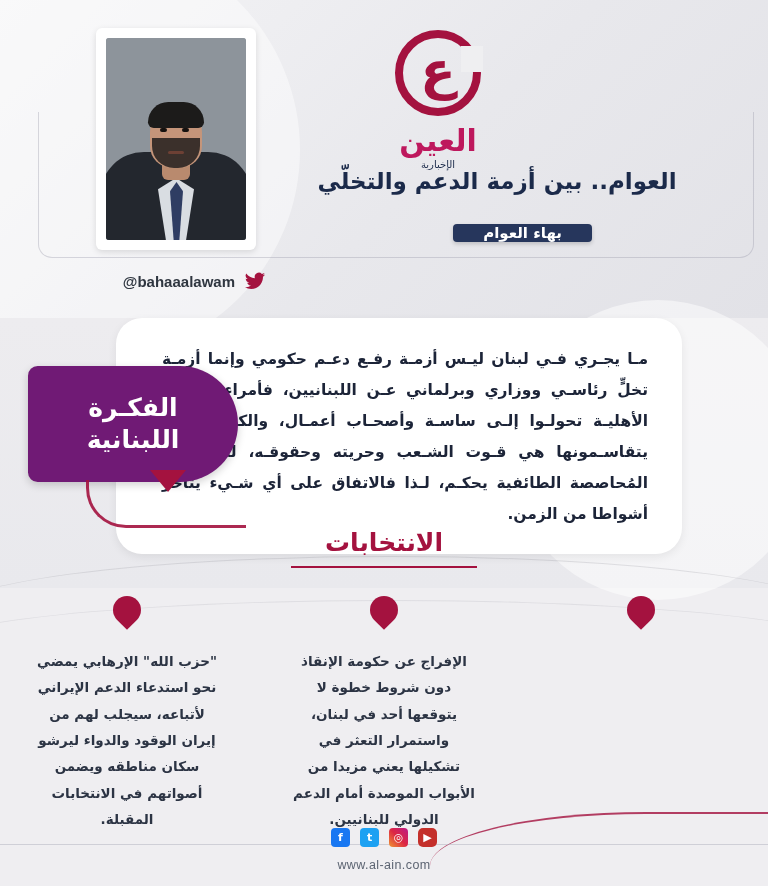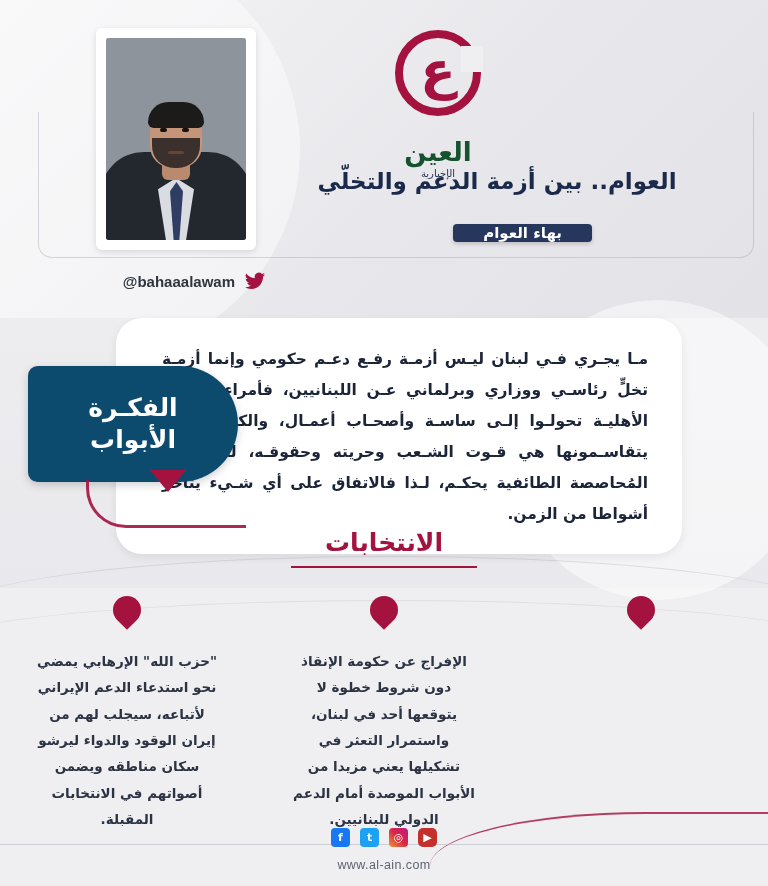--- a/index.html
+++ b/index.html
@@ -116,21 +116,21 @@
   }
   .logo-mark:before {
     content:""; position:absolute; right:-10px; top:8px; width:22px; height:26px;
     background:#efeff1; transform: rotate(0deg);
   }
   .logo-glyph {
     font-size: 52px; color: #a4123f; font-weight: 700; line-height: 1;
     margin-top: -6px;
   }
   .logo-name {
-    margin-top: 21px; font-size: 26px; color: #14532d; font-weight: 700;
+    margin-top: 7px; font-size: 30px; color: #be185d; font-weight: 700;
   }
   .logo-sub { font-size: 10px; color: #1b2a4a; letter-spacing: 1px; margin-top: 1px; }
 
   .headline {
     position: absolute; right: 36px; top: 168px; width: 470px;
     text-align: center;
     font-size: 23px; font-weight: 700; color: #1b2a4a;
   }
   .author-chip {
     position: absolute; right: 176px; top: 224px;
@@ -150,21 +150,21 @@
     width: 566px; min-height: 190px;
     background: #fff; border-radius: 26px;
     box-shadow: 0 3px 10px rgba(0,0,0,.07);
     padding: 26px 34px 24px 46px;
     font-size: 15.5px; line-height: 2.0; color: #1c2438; font-weight: 700;
     text-align: justify;
   }
   .idea-tab {
     position: absolute; left: 28px; top: 366px;
     width: 210px; height: 116px;
-    background: #0c4a6e; color: #fff;
+    background: #701a75; color: #fff;
     border-radius: 10px 60px 60px 10px;
     display: flex; flex-direction: column; align-items: center; justify-content: center;
     font-weight: 700; font-size: 25px; line-height: 1.3;
     box-shadow: 0 3px 8px rgba(0,0,0,.18);
   }
   .idea-tab-arrow {
     position:absolute; left:150px; top:470px; width:0; height:0;
     border-left: 18px solid transparent; border-right: 18px solid transparent;
     border-top: 22px solid #a4123f;
   }
@@ -271,21 +271,21 @@
   <div class="logo-name">العين</div>
   <div class="logo-sub">الإخبارية</div>
 </div>
 
 <div class="headline">العوام.. بين أزمة الدعم والتخلّي</div>
 <div class="author-chip">بهاء العوام</div>
 
 <div class="idea-card">مـا يجـري فـي لبنان ليـس أزمـة رفـع دعـم حكومي وإنما أزمـة تخلٍّ رئاسـي ووزاري وبرلماني عـن اللبنانيين، فأمراء الحـرب الأهليـة تحولـوا إلـى ساسـة وأصحـاب أعمـال، والكعكـة التي يتقاسـمونها هي قـوت الشـعب وحريته وحقوقـه، لكـن فكر المُحاصصة الطائفية يحكـم، لـذا فالاتفاق على أي شـيء يتأخر أشواطا من الزمن.</div>
 <div class="idea-tab">
   <span>الفكـرة</span>
-  <span>الأبواب</span>
+  <span>اللبنانية</span>
 </div>
 <div class="idea-tab-arrow"></div>
 <div class="idea-accent"></div>
 
 <div class="sec-title">الانتخابات</div>
 <div class="sec-underline"></div>
 
 <div class="cols">
   <div class="col">
     <div class="pin"></div>

